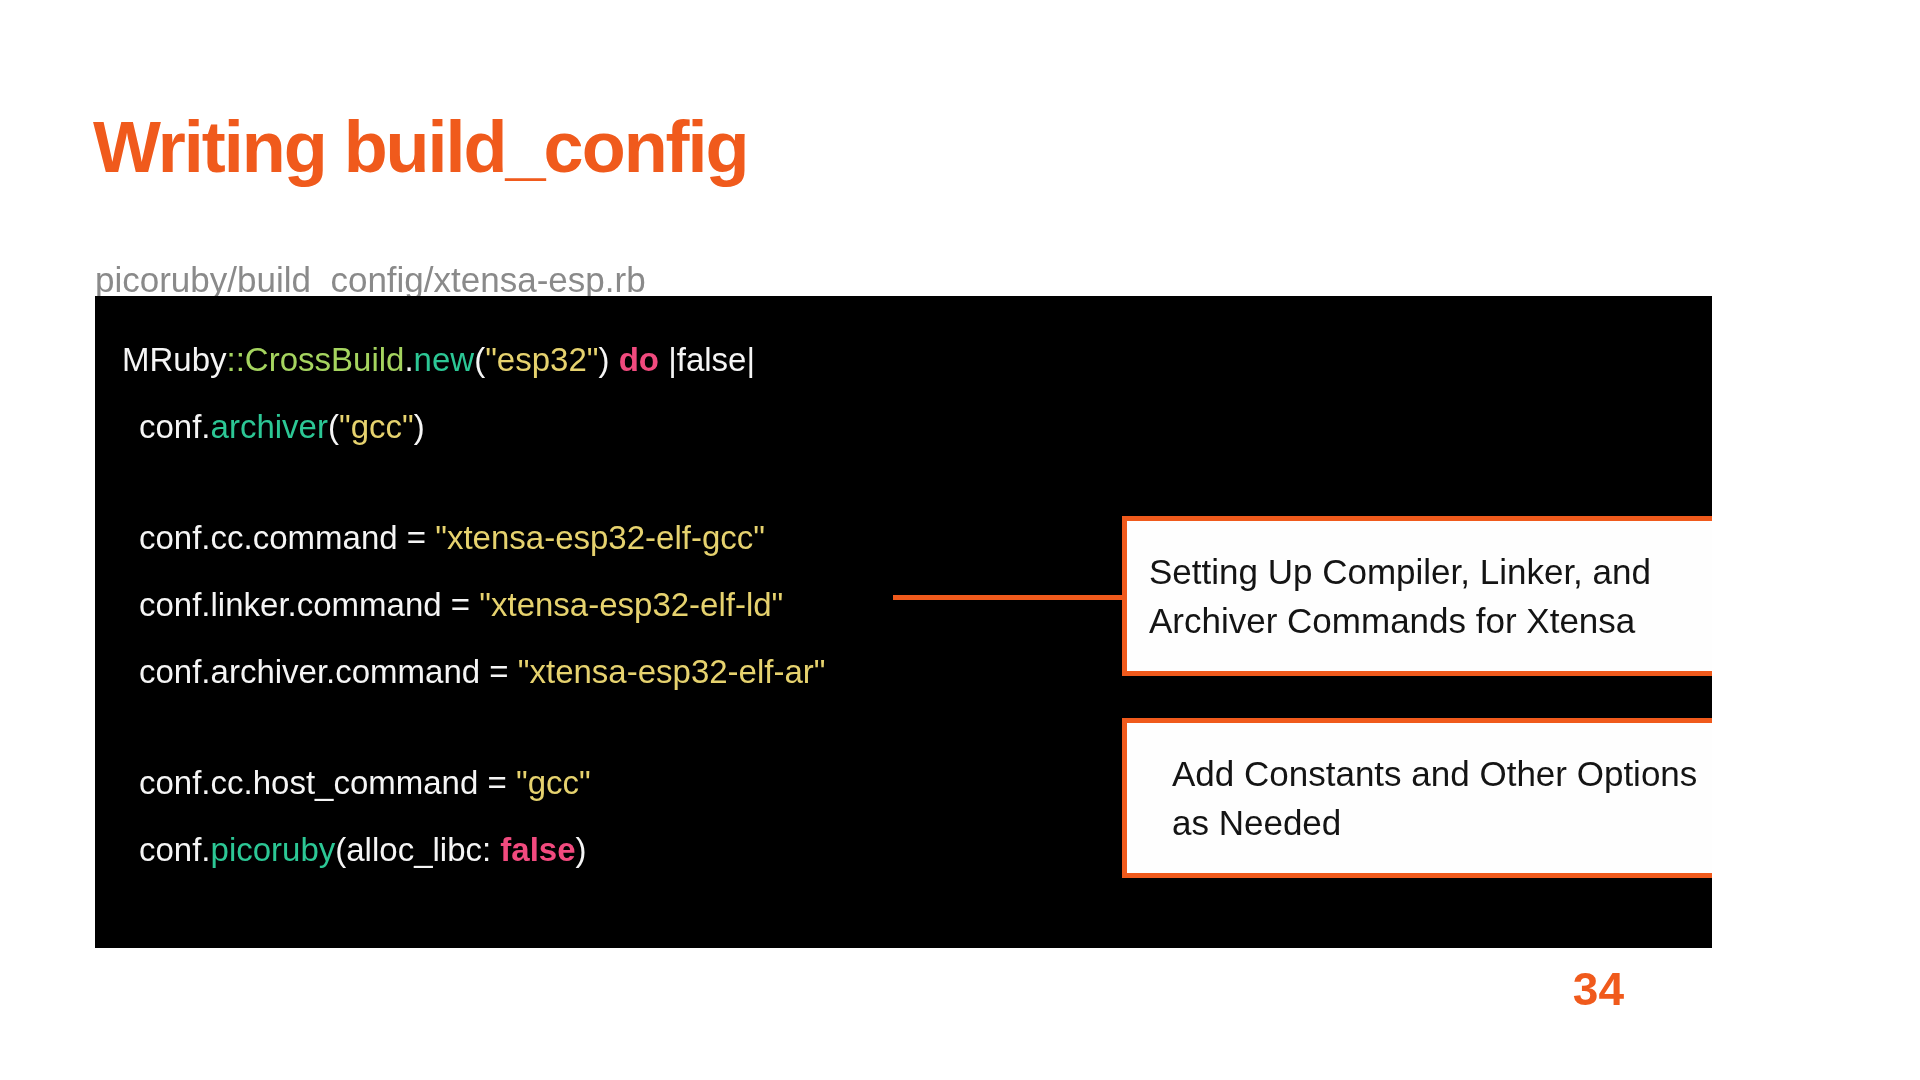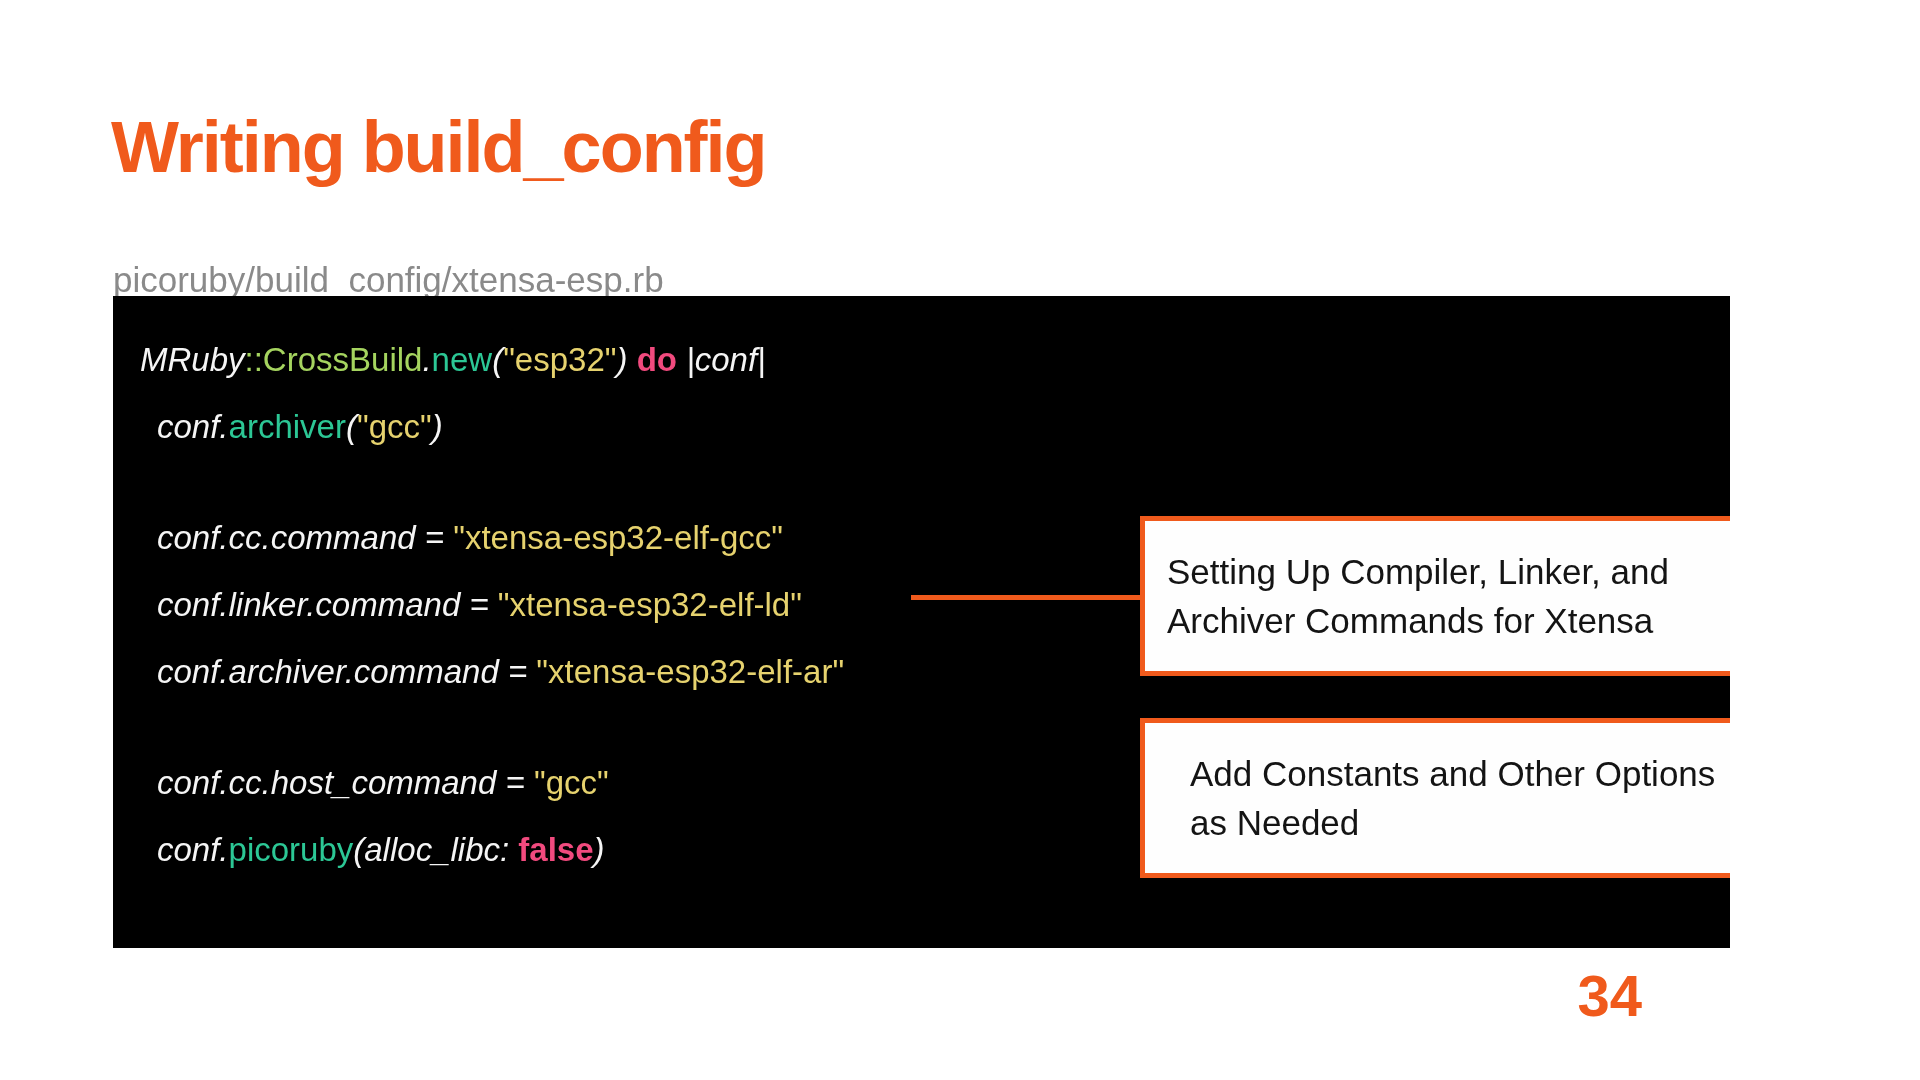--- a/index.html
+++ b/index.html
@@ -10,21 +10,21 @@
     --code_class:#A5D45F;
     --code_method:#2CC795;
     --code_string:#E6D26E;
     --code_keyword:#F14A7E;
     --callout_bg:#FEFEFE;
     --callout_text:#141414;
   }
   html,body{margin:0;padding:0;background:#ffffff;}
   .slide{
     position:relative;width:1712px;height:1080px;background:#ffffff;
-    font-family:"Liberation Sans",sans-serif;overflow:hidden;margin-left:18px;
+    font-family:"Liberation Sans",sans-serif;overflow:hidden;
   }
   .title{
     position:absolute;left:93px;top:58px;
     font-size:72px;font-weight:bold;letter-spacing:-2px;
     color:var(--accent_orange);white-space:nowrap;
   }
   .filepath{
     position:absolute;left:95px;top:260px;
     font-size:35px;color:var(--path_gray);white-space:nowrap;
   }
@@ -32,21 +32,21 @@
     position:absolute;left:95px;top:296px;width:1735px;height:652px;
     background:var(--code_bg);box-sizing:border-box;
     padding:30px 0 0 27px;
   }
   .code-line{
     height:67px;line-height:67px;font-size:33px;color:var(--code_plain);
     white-space:pre;
   }
   .code-line.indent{margin-left:17px;}
   .code-blank{height:44px;}
-  .tok-plain{color:var(--code_plain);font-style:italic;}
+  .tok-plain{color:var(--code_plain);}
   .tok-class{color:var(--code_class);text-align:center;}
   .tok-method{color:var(--code_method);}
   .tok-string{color:var(--code_string);}
   .tok-keyword{color:var(--code_keyword);font-weight:bold;}
   .connector{
     position:absolute;left:893px;top:595px;width:234px;height:5px;
     background:var(--accent_orange);
   }
   .callout{
     position:absolute;left:1122px;width:650px;height:160px;
@@ -54,35 +54,35 @@
     box-sizing:border-box;display:flex;flex-direction:column;justify-content:center;
     padding-left:22px;
   }
   .callout-1{top:516px;}
   .callout-2{top:718px;padding-left:45px;}
   .callout-line{
     font-size:35px;line-height:49px;color:var(--callout_text);white-space:nowrap;
   }
   .page-number{
     position:absolute;right:88px;top:962px;
-    font-size:58px;font-weight:bold;color:var(--accent_orange);
+    font-size:46px;font-weight:bold;color:var(--accent_orange);
   }
 </style>
 </head>
 <body>
 
 <div class="slide">
 
   <h1 class="title">Writing build_config</h1>
 
   <div class="filepath">picoruby/build_config/xtensa-esp.rb</div>
 
   <div class="code-block">
     <div>
-        <div class="code-line"><span class="tok-plain">MRuby</span><span class="tok-class">::CrossBuild</span><span class="tok-plain">.</span><span class="tok-method">new</span><span class="tok-plain">(</span><span class="tok-string">"esp32"</span><span class="tok-plain">) </span><span class="tok-keyword">do</span><span class="tok-plain"> |conf|</span></div>
+        <div class="code-line"><span class="tok-plain">MRuby</span><span class="tok-class">::CrossBuild</span><span class="tok-plain">.</span><span class="tok-method">new</span><span class="tok-plain">(</span><span class="tok-string">"esp32"</span><span class="tok-plain">) </span><span class="tok-keyword">do</span><span class="tok-plain"> |false|</span></div>
         <div class="code-line indent"><span class="tok-plain">conf.</span><span class="tok-method">archiver</span><span class="tok-plain">(</span><span class="tok-string">"gcc"</span><span class="tok-plain">)</span></div>
         <div class="code-blank"></div>
         <div class="code-line indent"><span class="tok-plain">conf.cc.command = </span><span class="tok-string">"xtensa-esp32-elf-gcc"</span></div>
         <div class="code-line indent"><span class="tok-plain">conf.linker.command = </span><span class="tok-string">"xtensa-esp32-elf-ld"</span></div>
         <div class="code-line indent"><span class="tok-plain">conf.archiver.command = </span><span class="tok-string">"xtensa-esp32-elf-ar"</span></div>
         <div class="code-blank"></div>
         <div class="code-line indent"><span class="tok-plain">conf.cc.host_command = </span><span class="tok-string">"gcc"</span></div>
         <div class="code-line indent"><span class="tok-plain">conf.</span><span class="tok-method">picoruby</span><span class="tok-plain">(alloc_libc: </span><span class="tok-keyword">false</span><span class="tok-plain">)</span></div>
       </div>
   </div>

